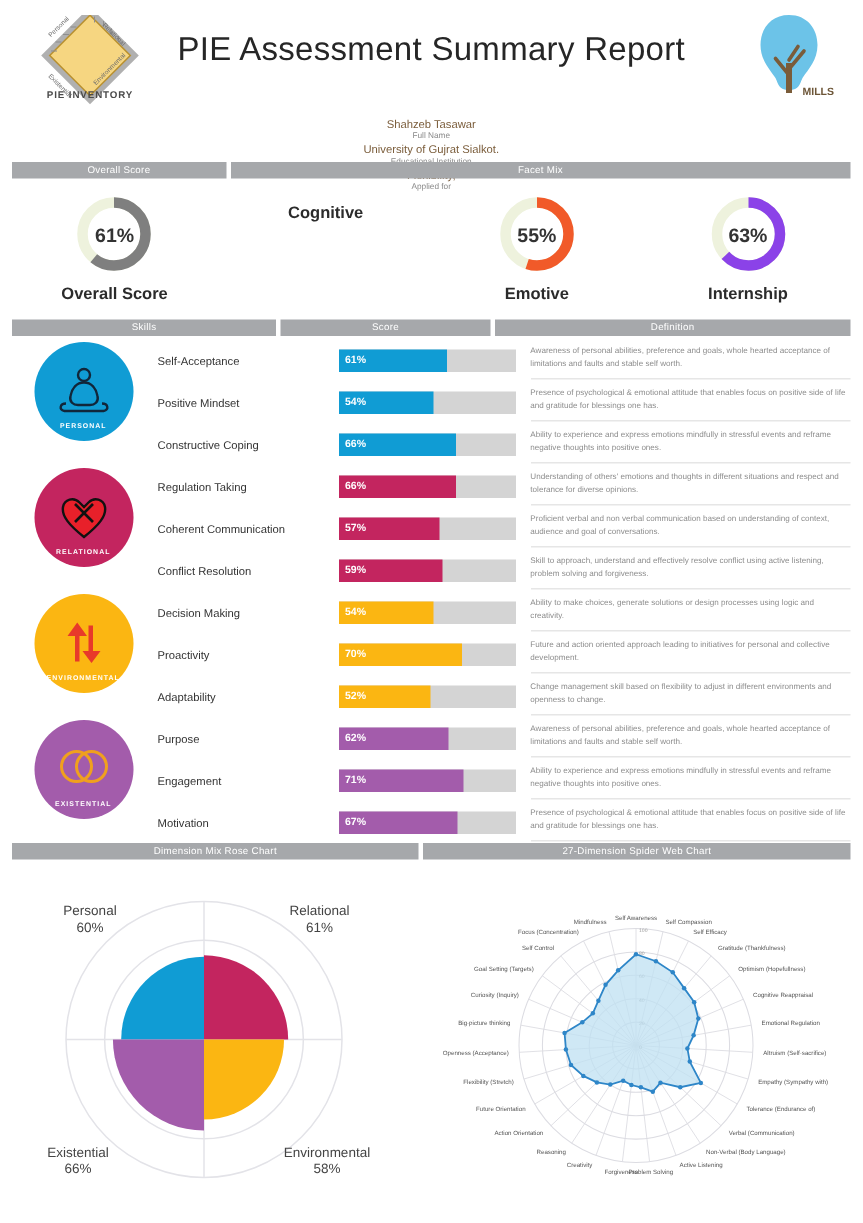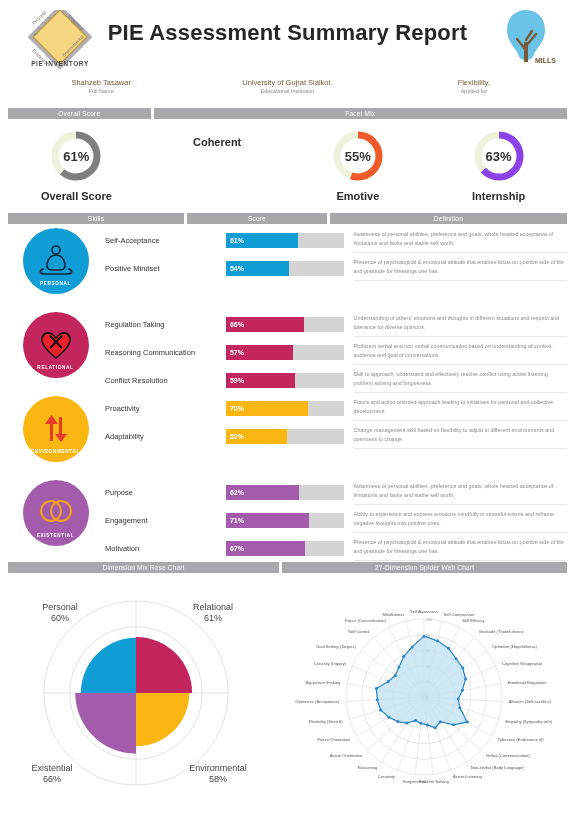--- a/index.html
+++ b/index.html
@@ -14,27 +14,27 @@
 
   
   .header { height: 78px; position: relative; }
   .logo-pie { position: absolute; left: 14px; top: 10px; width: 92px; height: 62px; }
   .logo-pie-label {
     position: absolute; left: 14px; top: 60px; width: 92px; text-align: center;
     font-size: 6.5px; font-weight: bold; letter-spacing: .6px; color: #4a4a4a;
   }
   .report-title {
     position: absolute; left: 0; right: 0; top: 20px; text-align: center;
-    font-size: 22px; color: #262626; letter-spacing: .2px; font-weight: bold;
+    font-size: 22px; color: #262626; letter-spacing: .2px;
   }
   .logo-mills { position: absolute; right: 18px; top: 6px; width: 62px; height: 64px; }
 
   
   .person-row {
-    display: flex; height: 30px; padding: 0 8px;
+    display: flex; height: 30px; padding: 0 8px; flex-direction: column;
   }
   .person-cell { flex: 1; text-align: center; }
   .person-val { font-size: 7.5px; color: #7a5c3a; line-height: 1.3; }
   .person-lbl { font-size: 5.5px; color: #8a8a8a; line-height: 1.3; }
 
   
   .bar-row { display: flex; gap: 3px; padding: 0 8px; margin-bottom: 2px; }
   .bar {
     background: #a6a8ab; color: #ffffff; font-size: 6.5px;
     height: 11px; line-height: 11px; text-align: center; letter-spacing: .2px;
@@ -159,21 +159,21 @@
       <svg width="54" height="54" viewBox="0 0 54 54">
         <circle cx="27" cy="27" r="21" fill="none" stroke="#eef2dd" stroke-width="7"></circle>
         <circle class="dn-arc" cx="27" cy="27" r="21" fill="none" stroke-width="7" stroke-linecap="butt" transform="rotate(-90 27 27)" stroke="#7f7f7f" stroke-dasharray="80.4876037849705 131.94689145077132"></circle>
       </svg>
       <div class="donut-val">61%</div>
     </div>
     <div class="donut-name">Overall Score</div>
   </div>
 
   <div class="donut-cell">
-    <div class="donut-name">Coherent</div>
+    <div class="donut-name">Cognitive</div>
   </div>
 
   <div class="donut-cell">
     <div class="donut-wrap">
       <svg width="54" height="54" viewBox="0 0 54 54">
         <circle cx="27" cy="27" r="21" fill="none" stroke="#eef2dd" stroke-width="7"></circle>
         <circle class="dn-arc" cx="27" cy="27" r="21" fill="none" stroke-width="7" stroke-linecap="butt" transform="rotate(-90 27 27)" stroke="#f15a29" stroke-dasharray="72.57079029792422 131.94689145077132"></circle>
       </svg>
       <div class="donut-val">55%</div>
     </div>
@@ -227,20 +227,31 @@
         <div class="skill-name">Positive Mindset</div>
         <div class="skill-bar-cell">
           <div class="skill-track">
             <div class="skill-fill" style="width: 54%; background: rgb(16, 156, 212);">
               <span class="skill-pct">54%</span>
             </div>
           </div>
         </div>
         <div class="skill-def">Presence of psychological &amp; emotional attitude that enables focus on positive side of life and gratitude for blessings one has.</div>
       </div>
+      <div class="skill-row">
+        <div class="skill-name">Constructive Coping</div>
+        <div class="skill-bar-cell">
+          <div class="skill-track">
+            <div class="skill-fill" style="width: 66%; background: rgb(16, 156, 212);">
+              <span class="skill-pct">66%</span>
+            </div>
+          </div>
+        </div>
+        <div class="skill-def">Ability to experience and express emotions mindfully in stressful events and reframe negative thoughts into positive ones.</div>
+      </div>
     </div>
   </div>
 
   <div class="skill-group">
     <div class="grp-icon-col">
       <div class="grp-circle" style="background: rgb(195, 37, 95);">
         <svg width="38" height="38" viewBox="0 0 38 38">
           <path d="M19 32 C9 24 4 18 5 12 C6 7 12 5 16 9 L19 12 L22 9 C26 5 32 7 33 12 C34 18 29 24 19 32 Z" fill="#e8202a" stroke="#111111" stroke-width="1.6"></path>
           <path d="M13 10 L25 22 M25 10 L13 22" stroke="#111111" stroke-width="1.8" fill="none"></path>
         </svg>
@@ -253,21 +264,21 @@
         <div class="skill-bar-cell">
           <div class="skill-track">
             <div class="skill-fill" style="width: 66%; background: rgb(195, 37, 95);">
               <span class="skill-pct">66%</span>
             </div>
           </div>
         </div>
         <div class="skill-def">Understanding of others' emotions and thoughts in different situations and respect and tolerance for diverse opinions.</div>
       </div>
       <div class="skill-row">
-        <div class="skill-name">Reasoning Communication</div>
+        <div class="skill-name">Coherent Communication</div>
         <div class="skill-bar-cell">
           <div class="skill-track">
             <div class="skill-fill" style="width: 57%; background: rgb(195, 37, 95);">
               <span class="skill-pct">57%</span>
             </div>
           </div>
         </div>
         <div class="skill-def">Proficient verbal and non verbal communication based on understanding of context, audience and goal of conversations.</div>
       </div>
       <div class="skill-row">
@@ -288,20 +299,31 @@
     <div class="grp-icon-col">
       <div class="grp-circle" style="background: rgb(251, 182, 18);">
         <svg width="38" height="38" viewBox="0 0 38 38">
           <path d="M13 31 L13 14 L8 14 L14.5 5 L21 14 L16 14 L16 31 Z" fill="#e8392a"></path>
           <path d="M25 7 L25 24 L30 24 L24 32 L18 24 L22 24 L22 7 Z" fill="#e8392a"></path>
         </svg>
         <div class="grp-circle-label">ENVIRONMENTAL</div>
       </div>
     </div>
     <div class="grp-rows">
+      <div class="skill-row">
+        <div class="skill-name">Decision Making</div>
+        <div class="skill-bar-cell">
+          <div class="skill-track">
+            <div class="skill-fill" style="width: 54%; background: rgb(251, 182, 18);">
+              <span class="skill-pct">54%</span>
+            </div>
+          </div>
+        </div>
+        <div class="skill-def">Ability to make choices, generate solutions or design processes using logic and creativity.</div>
+      </div>
       <div class="skill-row">
         <div class="skill-name">Proactivity</div>
         <div class="skill-bar-cell">
           <div class="skill-track">
             <div class="skill-fill" style="width: 70%; background: rgb(251, 182, 18);">
               <span class="skill-pct">70%</span>
             </div>
           </div>
         </div>
         <div class="skill-def">Future and action oriented approach leading to initiatives for personal and collective development.</div>

